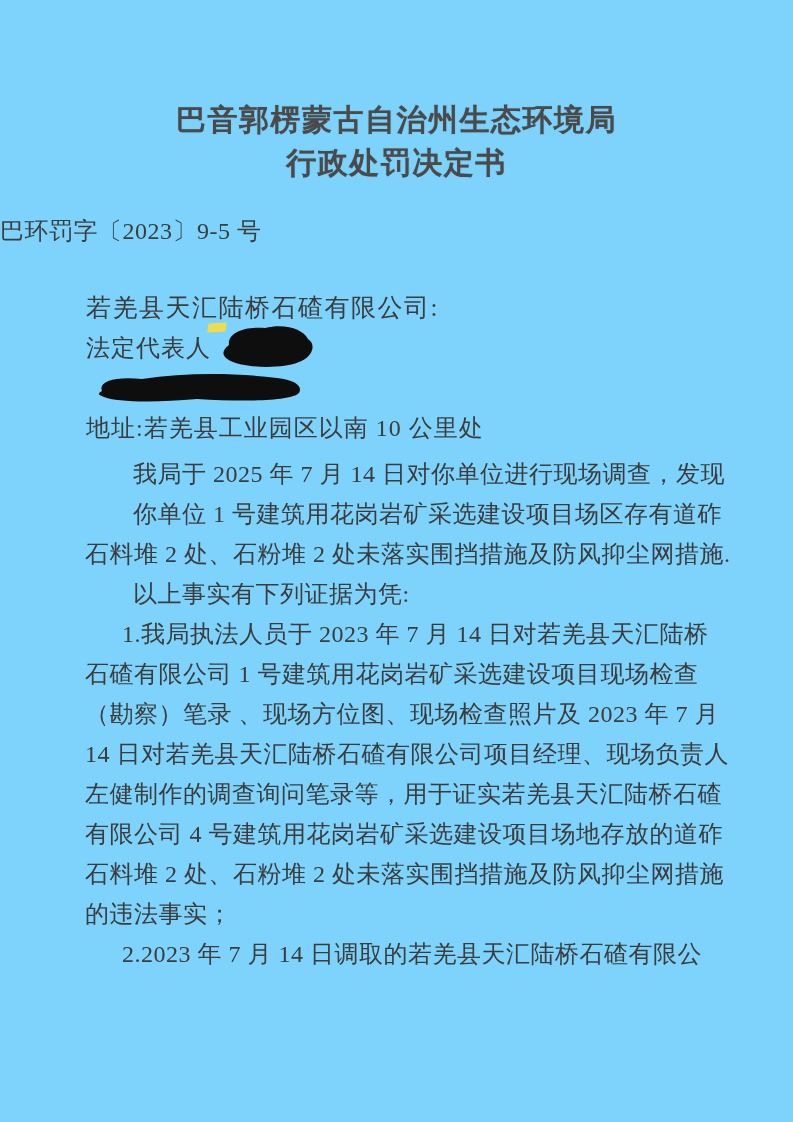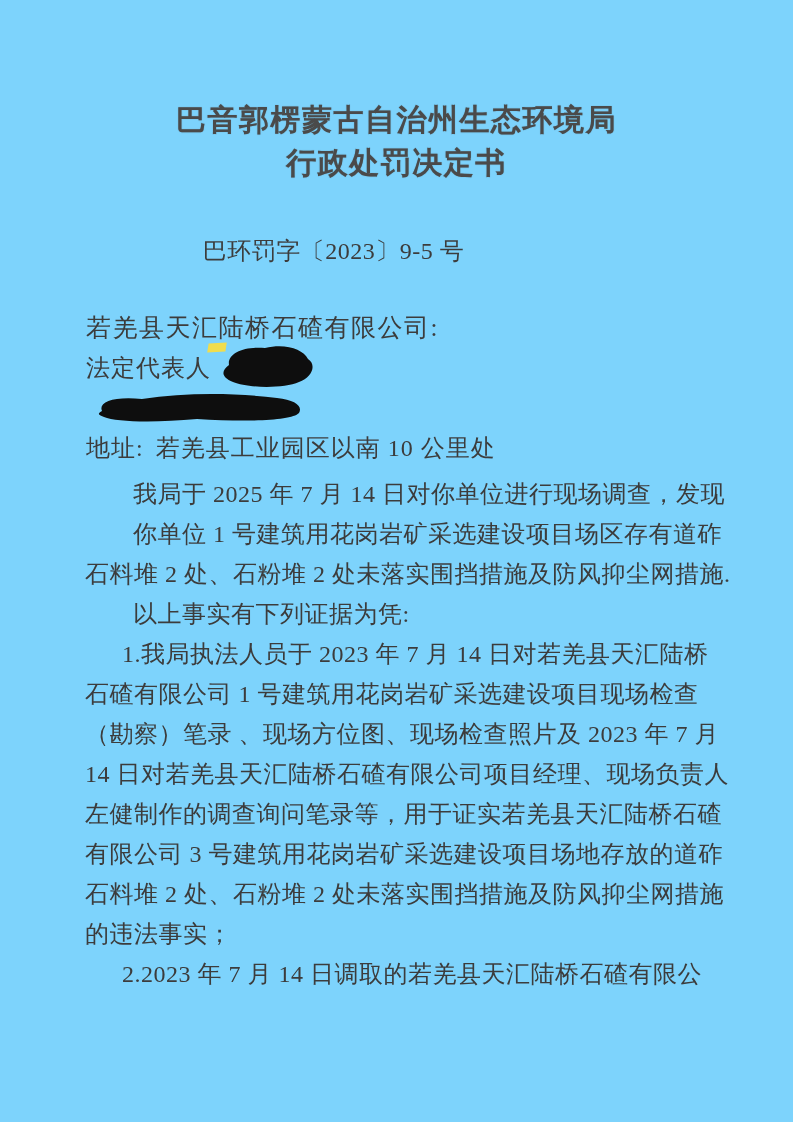--- a/index.html
+++ b/index.html
@@ -22,22 +22,22 @@
   .title-line {
     font-size: 30px;
     font-weight: 700;
     line-height: 43px;
     letter-spacing: 1.5px;
     color: #4a4a4a;
     text-shadow: 0 0 1px rgba(74,74,74,0.45);
   }
   
   .doc-number {
-    margin-top: 52px;
-    text-align: center;
+    margin-top: 32px;
+    text-align: left;
     padding-right: 126px;
     font-size: 24px;
     letter-spacing: 0.5px;
     height: 30px;
     line-height: 30px;
   }
   
   .recipient {
     margin-top: 40px;
     padding-left: 86px;
@@ -50,21 +50,21 @@
     letter-spacing: 1px;
     white-space: nowrap;
   }
   .r-line.company { height: 42px; font-size: 25px; letter-spacing: 1.5px; }
   .latin-code {
     margin-left: 14px;
     font-size: 26px;
     letter-spacing: 1.5px;
     color: #383838;
   }
-  .label-gap { margin-left: 12px; }
+  .label-gap { }
   
   .redaction-wrap {
     position: relative;
     display: inline-block;
     margin-left: 2px;
   }
   .redaction-wrap.rep { width: 104px; height: 48px; margin-top: -6px; }
   .redaction-wrap.idn { width: 214px; height: 36px; margin-top: -2px; margin-left: 6px; }
   .redaction-wrap svg { position: absolute; left: 0; top: 0; }
   .highlight-tick {
@@ -136,19 +136,19 @@
   <div class="body-block">
     <div class="b-line ind">我局于 2025 年 7 月 14 日对你单位进行现场调查，发现</div>
     <div class="b-line ind">你单位 1 号建筑用花岗岩矿采选建设项目场区存有道砟</div>
     <div class="b-line">石料堆 2 处、石粉堆 2 处未落实围挡措施及防风抑尘网措施.</div>
     <div class="b-line ind">以上事实有下列证据为凭:</div>
     <div class="b-line ind-num">1.我局执法人员于 2023 年 7 月 14 日对若羌县天汇陆桥</div>
     <div class="b-line">石碴有限公司 1 号建筑用花岗岩矿采选建设项目现场检查</div>
     <div class="b-line">（勘察）笔录 、现场方位图、现场检查照片及 2023 年 7 月</div>
     <div class="b-line">14 日对若羌县天汇陆桥石碴有限公司项目经理、现场负责人</div>
     <div class="b-line">左健制作的调查询问笔录等，用于证实若羌县天汇陆桥石碴</div>
-    <div class="b-line">有限公司 3 号建筑用花岗岩矿采选建设项目场地存放的道砟</div>
+    <div class="b-line">有限公司 4 号建筑用花岗岩矿采选建设项目场地存放的道砟</div>
     <div class="b-line">石料堆 2 处、石粉堆 2 处未落实围挡措施及防风抑尘网措施</div>
     <div class="b-line">的违法事实；</div>
     <div class="b-line ind-num">2.2023 年 7 月 14 日调取的若羌县天汇陆桥石碴有限公</div>
   </div>
 
 </div>
 
 </body></html>

